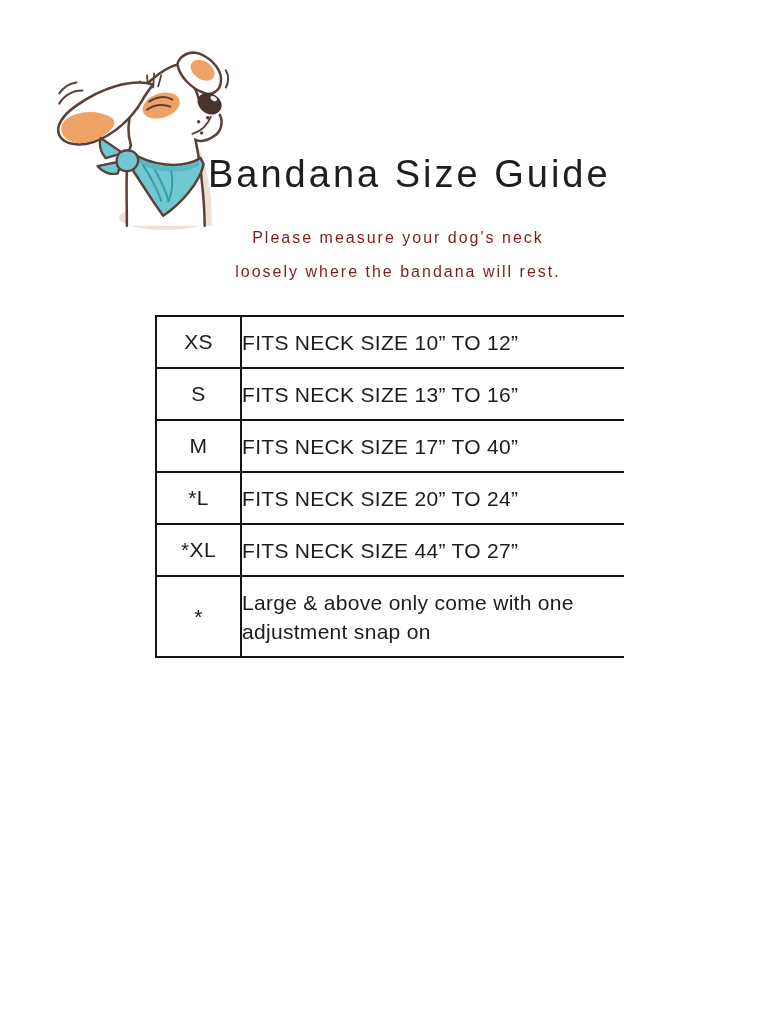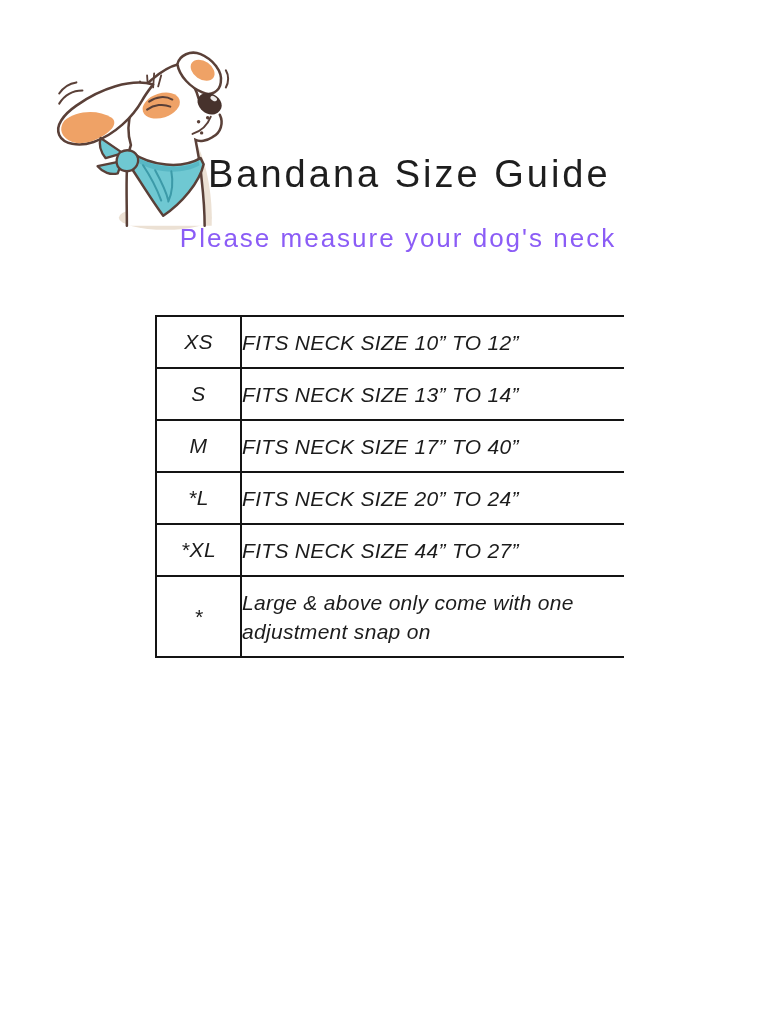--- a/index.html
+++ b/index.html
@@ -32,34 +32,33 @@
     white-space: nowrap;
     line-height: 1;
   }
 
   .subtitle {
     position: absolute;
     left: 128px;
     top: 221px;
     width: 540px;
     text-align: center;
-    font-size: 26px;
+    font-size: 16px;
     letter-spacing: 2px;
     line-height: 34px;
-    color: #8b5cf6;
+    color: #7f1d1d;
   }
 
   .size-table {
     position: absolute;
     left: 155px;
     top: 315px;
     width: 483px;
     border-collapse: collapse;
     table-layout: fixed;
-    font-style: italic;
   }
   .size-table td {
     border: 2px solid #141414;
     font-size: 21px;
     color: #1c1c1c;
     letter-spacing: 0.3px;
     vertical-align: middle;
   }
   .size-table td.size-cell {
     width: 85px;
@@ -139,31 +138,32 @@
       <path d="M84,104 L62,89 C60,96 62,103 67,109 Z" fill="#6fc8d2" stroke="#5a4038" stroke-width="2.3" stroke-linejoin="round"></path>
       <path d="M83,112 L59,117 C64,123 72,126 79,124 Z" fill="#6fc8d2" stroke="#5a4038" stroke-width="2.3" stroke-linejoin="round"></path>
       <path d="M82,103 C89,99 97,102 99,109 C100,116 95,122 88,122 C81,122 77,117 78,110 C79,106 80,104 82,103 Z" fill="#6fc8d2" stroke="#5a4038" stroke-width="2.3" stroke-linejoin="round"></path>
     </g>
   </svg>
 
   <h1 class="page-title">Bandana Size Guide</h1>
 
   <div class="subtitle">
     <div>Please measure your dog's neck</div>
+    <div>loosely where the bandana will rest.</div>
   </div>
 
   <table class="size-table">
     <tbody>
       <tr class="std-row">
         <td class="size-cell">XS</td>
         <td class="desc-cell">FITS NECK SIZE 10” TO 12”</td>
       </tr>
       <tr class="std-row">
         <td class="size-cell">S</td>
-        <td class="desc-cell">FITS NECK SIZE 13” TO 14”</td>
+        <td class="desc-cell">FITS NECK SIZE 13” TO 16”</td>
       </tr>
       <tr class="std-row">
         <td class="size-cell">M</td>
         <td class="desc-cell">FITS NECK SIZE 17” TO 40”</td>
       </tr>
       <tr class="std-row">
         <td class="size-cell">*L</td>
         <td class="desc-cell">FITS NECK SIZE 20” TO 24”</td>
       </tr>
       <tr class="std-row">

